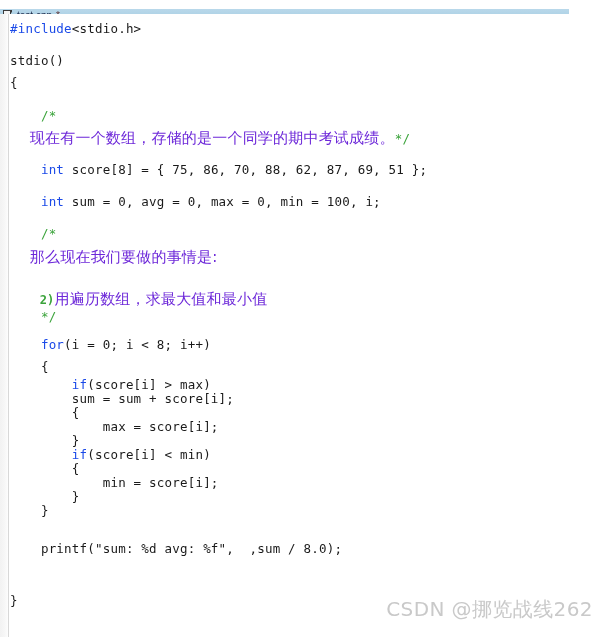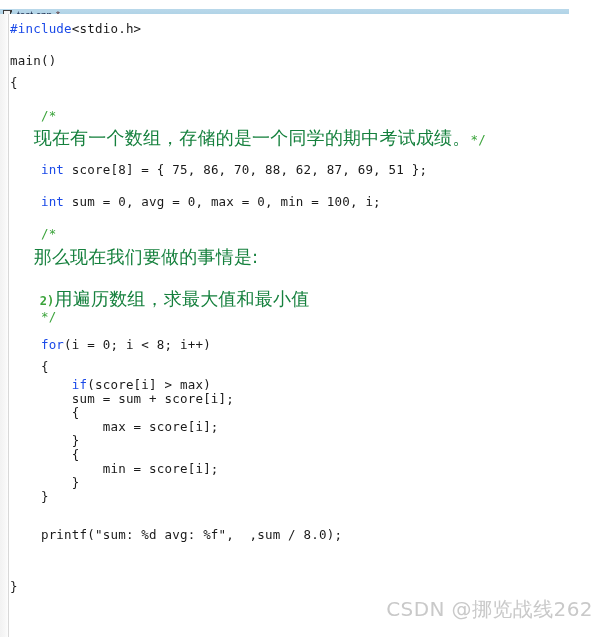--- a/index.html
+++ b/index.html
@@ -126,23 +126,23 @@
     font-size: 12.5px;
     color: #1a1a1a;
     white-space: pre;
     letter-spacing: 0.2px;
   }
   .line.tight { height: 14px; line-height: 14px; }
   .line.blank { height: 10px; line-height: 10px; }
   .kw { color: #1b4ae8; }
   .cm { color: #3aa33a; }
   .cm-cjk {
-    color: #15803d;
+    color: #6d28d9;
     font-family: "DejaVu Sans", sans-serif;
-    font-size: 18px;
+    font-size: 15px;
   }
   .cm-num {
     color: #3aa33a;
     font-family: "DejaVu Sans Mono", monospace;
     font-size: 12px;
     font-weight: bold;
   }
 
   
   .watermark {
@@ -171,21 +171,21 @@
       <span class="tab-label">test.cpp</span>
       <span class="tab-dirty">*</span>
     </div>
   </div>
 
   <div class="editor">
     <div class="gutter"></div>
     <div class="code" id="code-area">
         <div class="line"><span class="kw">#include</span><span>&lt;stdio.h&gt;</span></div>
         <div class="line blank">&nbsp;</div>
-        <div class="line"><span>main()</span></div>
+        <div class="line"><span>stdio()</span></div>
         <div class="line"><span>{</span></div>
         <div class="line blank">&nbsp;</div>
         <div class="line"><span class="cm">    /*</span></div>
         <div class="line"><span class="cm-cjk">    现在有一个数组，存储的是一个同学的期中考试成绩。</span><span class="cm">*/</span></div>
         <div class="line blank">&nbsp;</div>
         <div class="line"><span>    </span><span class="kw">int</span><span> score[8] = { 75, 86, 70, 88, 62, 87, 69, 51 };</span></div>
         <div class="line blank">&nbsp;</div>
         <div class="line"><span>    </span><span class="kw">int</span><span> sum = 0, avg = 0, max = 0, min = 100, i;</span></div>
         <div class="line blank">&nbsp;</div>
         <div class="line"><span class="cm">    /*</span></div>
@@ -195,20 +195,21 @@
         <div class="line"><span class="cm-num">    2)</span><span class="cm-cjk">用遍历数组，求最大值和最小值</span></div>
         <div class="line tight"><span class="cm">    */</span></div>
         <div class="line blank">&nbsp;</div>
         <div class="line"><span>    </span><span class="kw">for</span><span>(i = 0; i &lt; 8; i++)</span></div>
         <div class="line"><span>    {</span></div>
         <div class="line tight"><span>        </span><span class="kw">if</span><span>(score[i] &gt; max)</span></div>
         <div class="line tight"><span>        sum = sum + score[i];</span></div>
         <div class="line tight"><span>        {</span></div>
         <div class="line tight"><span>            max = score[i];</span></div>
         <div class="line tight"><span>        }</span></div>
+        <div class="line tight"><span>        </span><span class="kw">if</span><span>(score[i] &lt; min)</span></div>
         <div class="line tight"><span>        {</span></div>
         <div class="line tight"><span>            min = score[i];</span></div>
         <div class="line tight"><span>        }</span></div>
         <div class="line tight"><span>    }</span></div>
         <div class="line blank">&nbsp;</div>
         <div class="line blank">&nbsp;</div>
         <div class="line"><span>    printf("sum: %d avg: %f",  ,sum / 8.0);</span></div>
         <div class="line blank">&nbsp;</div>
         <div class="line blank">&nbsp;</div>
         <div class="line blank">&nbsp;</div>

